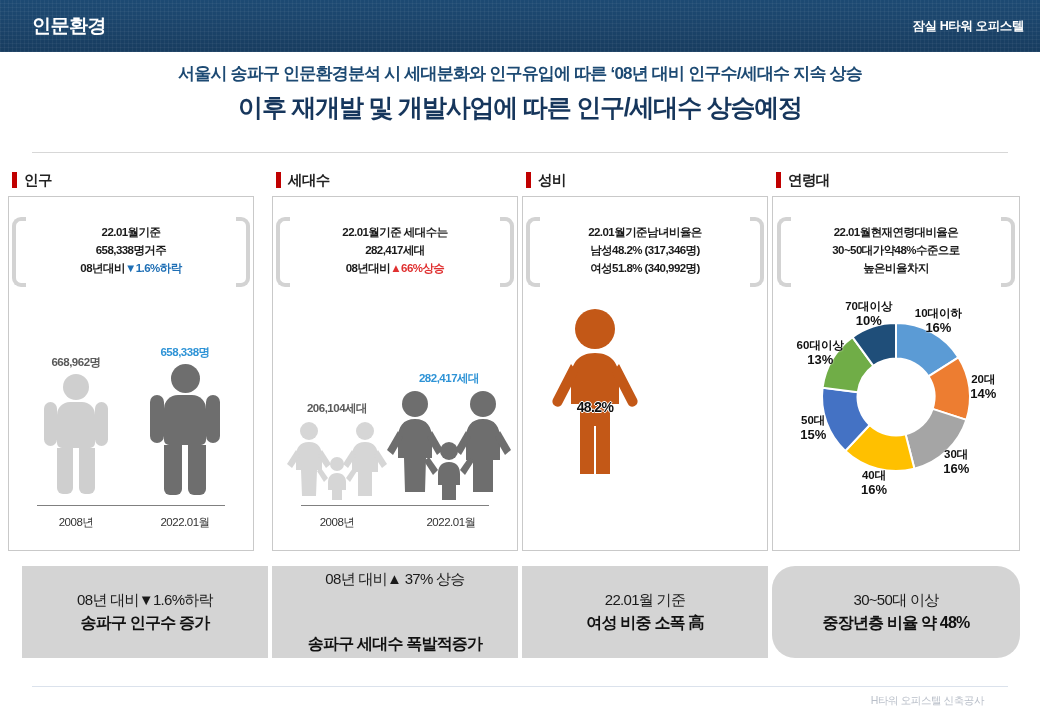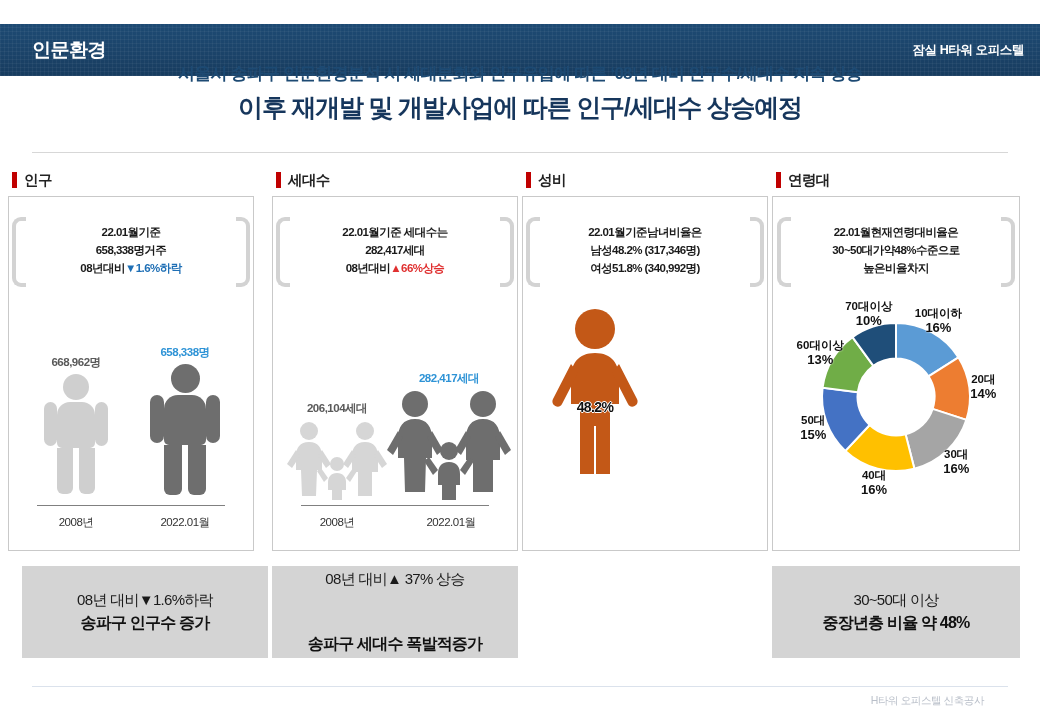--- a/index.html
+++ b/index.html
@@ -11,21 +11,20 @@
   }
   .slide { position: relative; width: 1040px; height: 720px; background: #fff; }
 
   
   .header-band {
     position: absolute; left: 0; top: 0; width: 1040px; height: 52px;
     background:
       repeating-linear-gradient(0deg, rgba(255,255,255,.045) 0 1px, rgba(0,0,0,0) 1px 4px),
       repeating-linear-gradient(90deg, rgba(255,255,255,.045) 0 1px, rgba(0,0,0,0) 1px 4px),
       linear-gradient(180deg, #1d4a73 0%, #1b4369 55%, #173c5f 100%);
-    margin-top: 24px;
   }
   .header-title {
     position: absolute; left: 32px; top: 50%; transform: translateY(-50%);
     color: #ffffff; font-size: 19px; font-weight: bold; letter-spacing: -0.5px;
   }
   .header-right {
     position: absolute; right: 16px; top: 50%; transform: translateY(-50%);
     color: #ffffff; font-size: 12.5px; font-weight: bold; letter-spacing: -0.4px;
   }
 
@@ -132,21 +131,21 @@
   
   .summary { position: absolute; left: 0; top: 566px; width: 1040px; height: 92px; }
   .sum-box {
     position: absolute; top: 0; width: 246px; height: 92px;
     background: #d4d4d4; display: flex; flex-direction: column;
     align-items: center; justify-content: center;
   }
   .sum-box.s0 { left: 22px; }
   .sum-box.s1 { left: 272px; gap: 41px; }
   .sum-box.s2 { left: 522px; }
-  .sum-box.s3 { left: 772px; width: 248px; }
+  .sum-box.s3 { left: 772px; width: 248px; border-radius: 23px; }
   .sum-l1 { font-size: 15px; color: #1a1a1a; letter-spacing: -0.7px; line-height: 1.5; text-align: right; }
   .sum-l2 { font-size: 16px; color: #111; letter-spacing: -0.8px; line-height: 1.5; font-weight: 600; text-align: right; }
 
   
   .footer-rule {
     position: absolute; left: 32px; top: 686px; width: 976px; height: 1px;
     background: #dbe2ec;
   }
   .footer-text {
     position: absolute; right: 56px; top: 694px;
@@ -376,20 +375,24 @@
 
   <div class="summary">
     <div class="sum-box s0">
       <div class="sum-l1">08년 대비▼1.6%하락</div>
       <div class="sum-l2">송파구 인구수 증가</div>
     </div>
     <div class="sum-box s1">
       <div class="sum-l1">08년 대비▲ 37% 상승</div>
       <div class="sum-l2">송파구 세대수 폭발적증가</div>
     </div>
+    <div class="sum-box s2">
+      <div class="sum-l1">22.01월 기준</div>
+      <div class="sum-l2">여성 비중 소폭 高</div>
+    </div>
     <div class="sum-box s3">
       <div class="sum-l1">30~50대 이상</div>
       <div class="sum-l2">중장년층 비율 약 48%</div>
     </div>
   </div>
 
   <div class="footer-rule"></div>
   <div class="footer-text">H타워 오피스텔 신축공사</div>
   <div class="footer-page">10</div>
 

